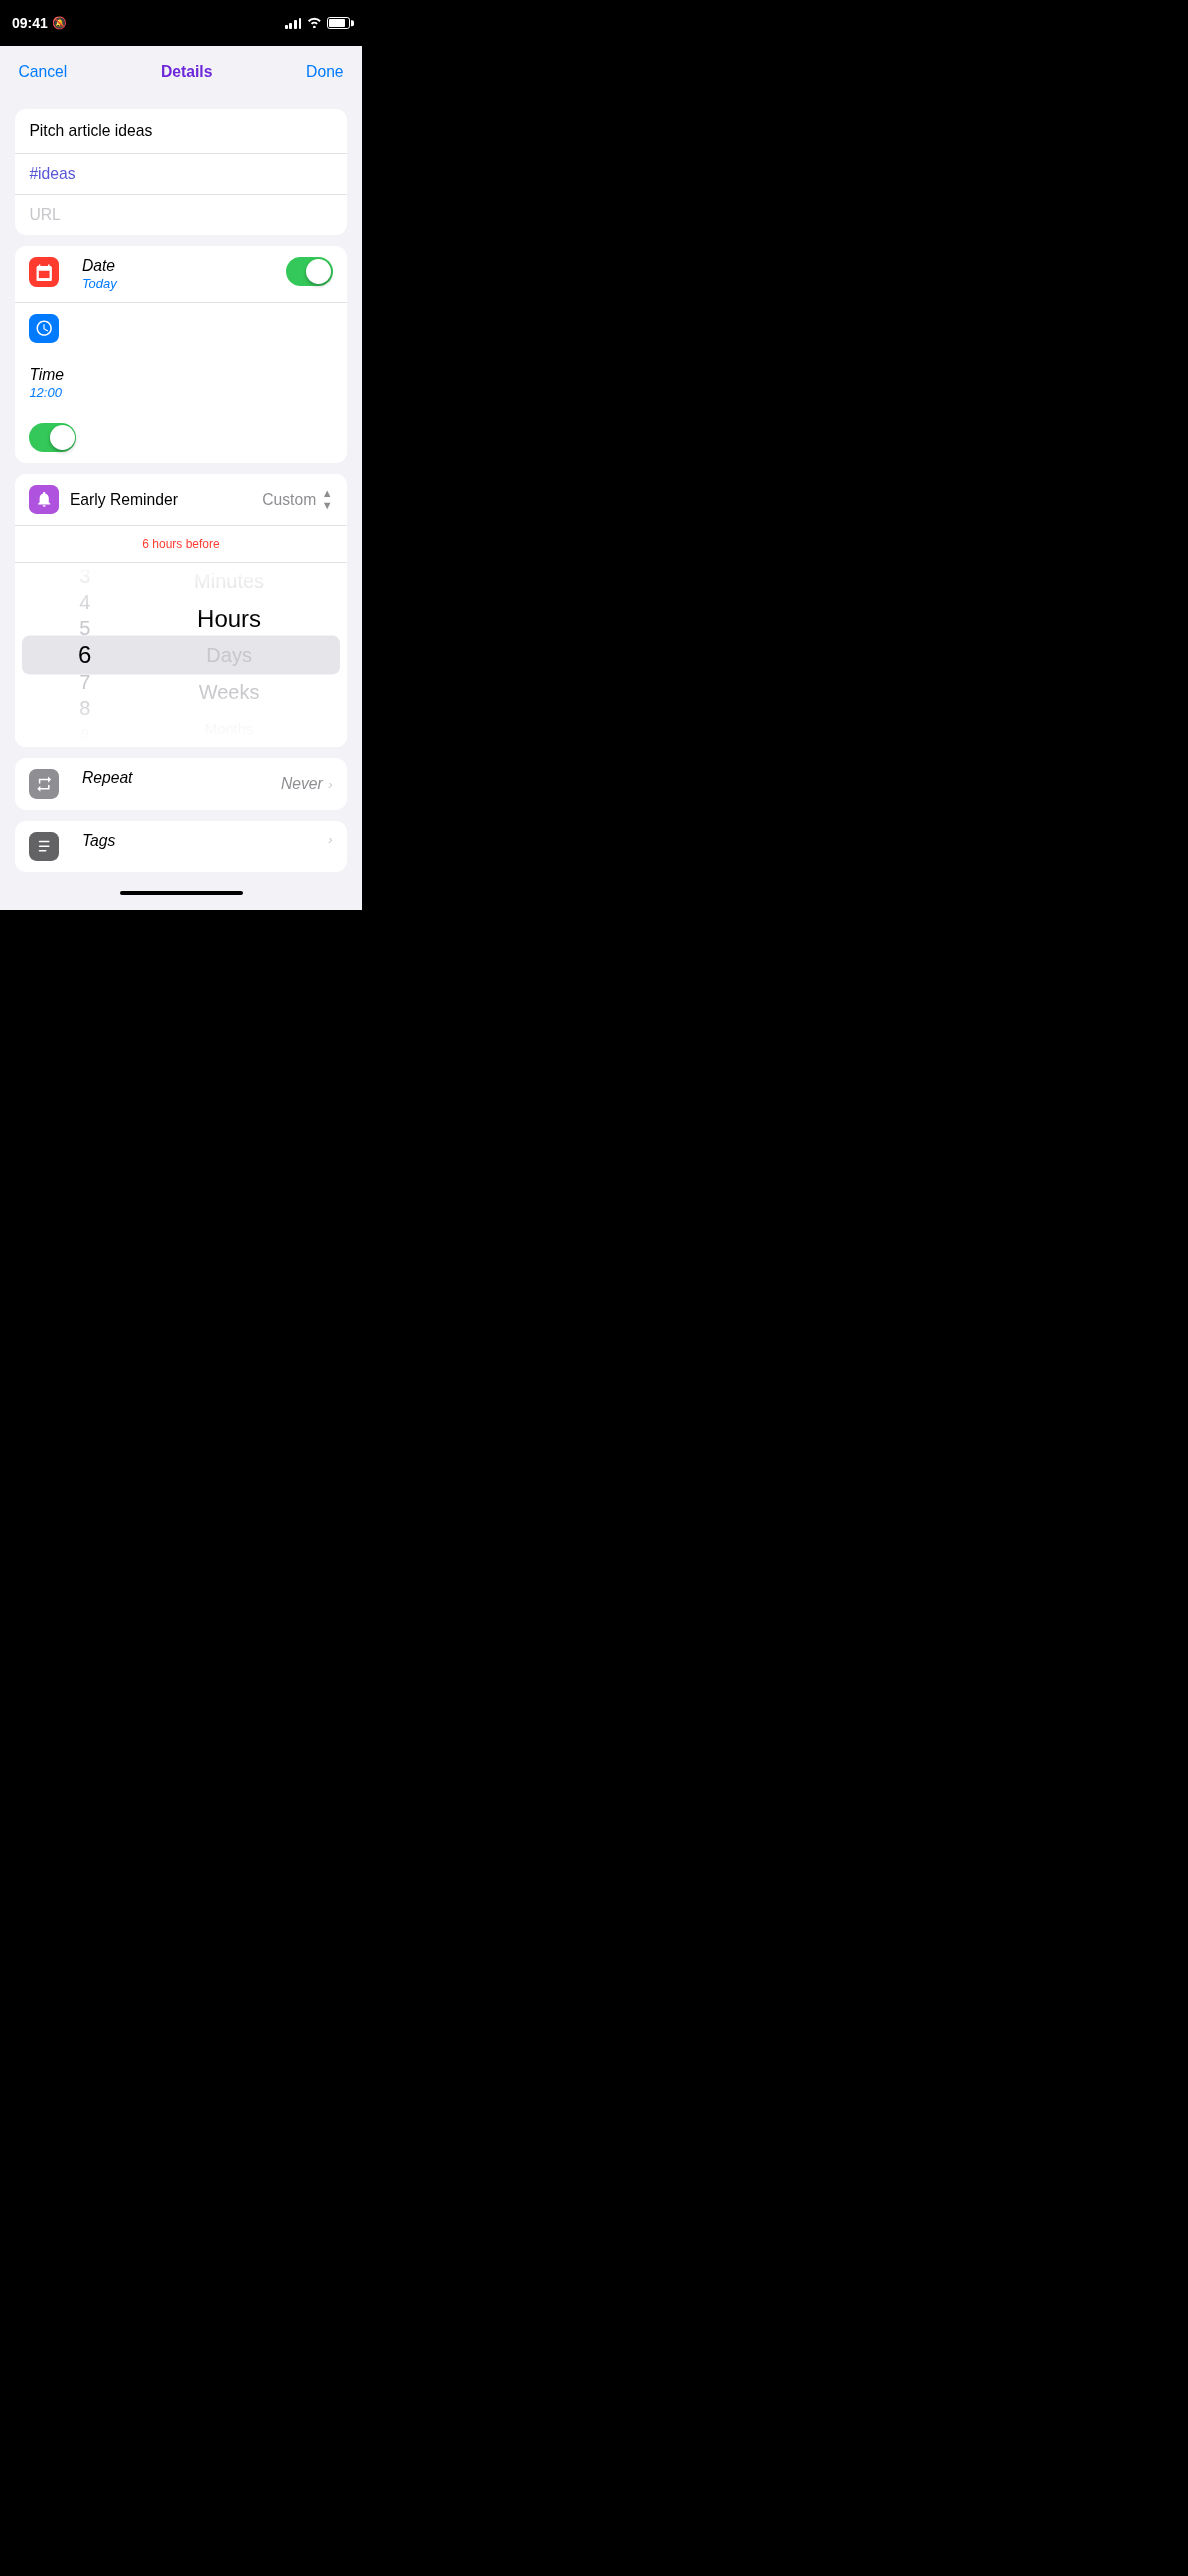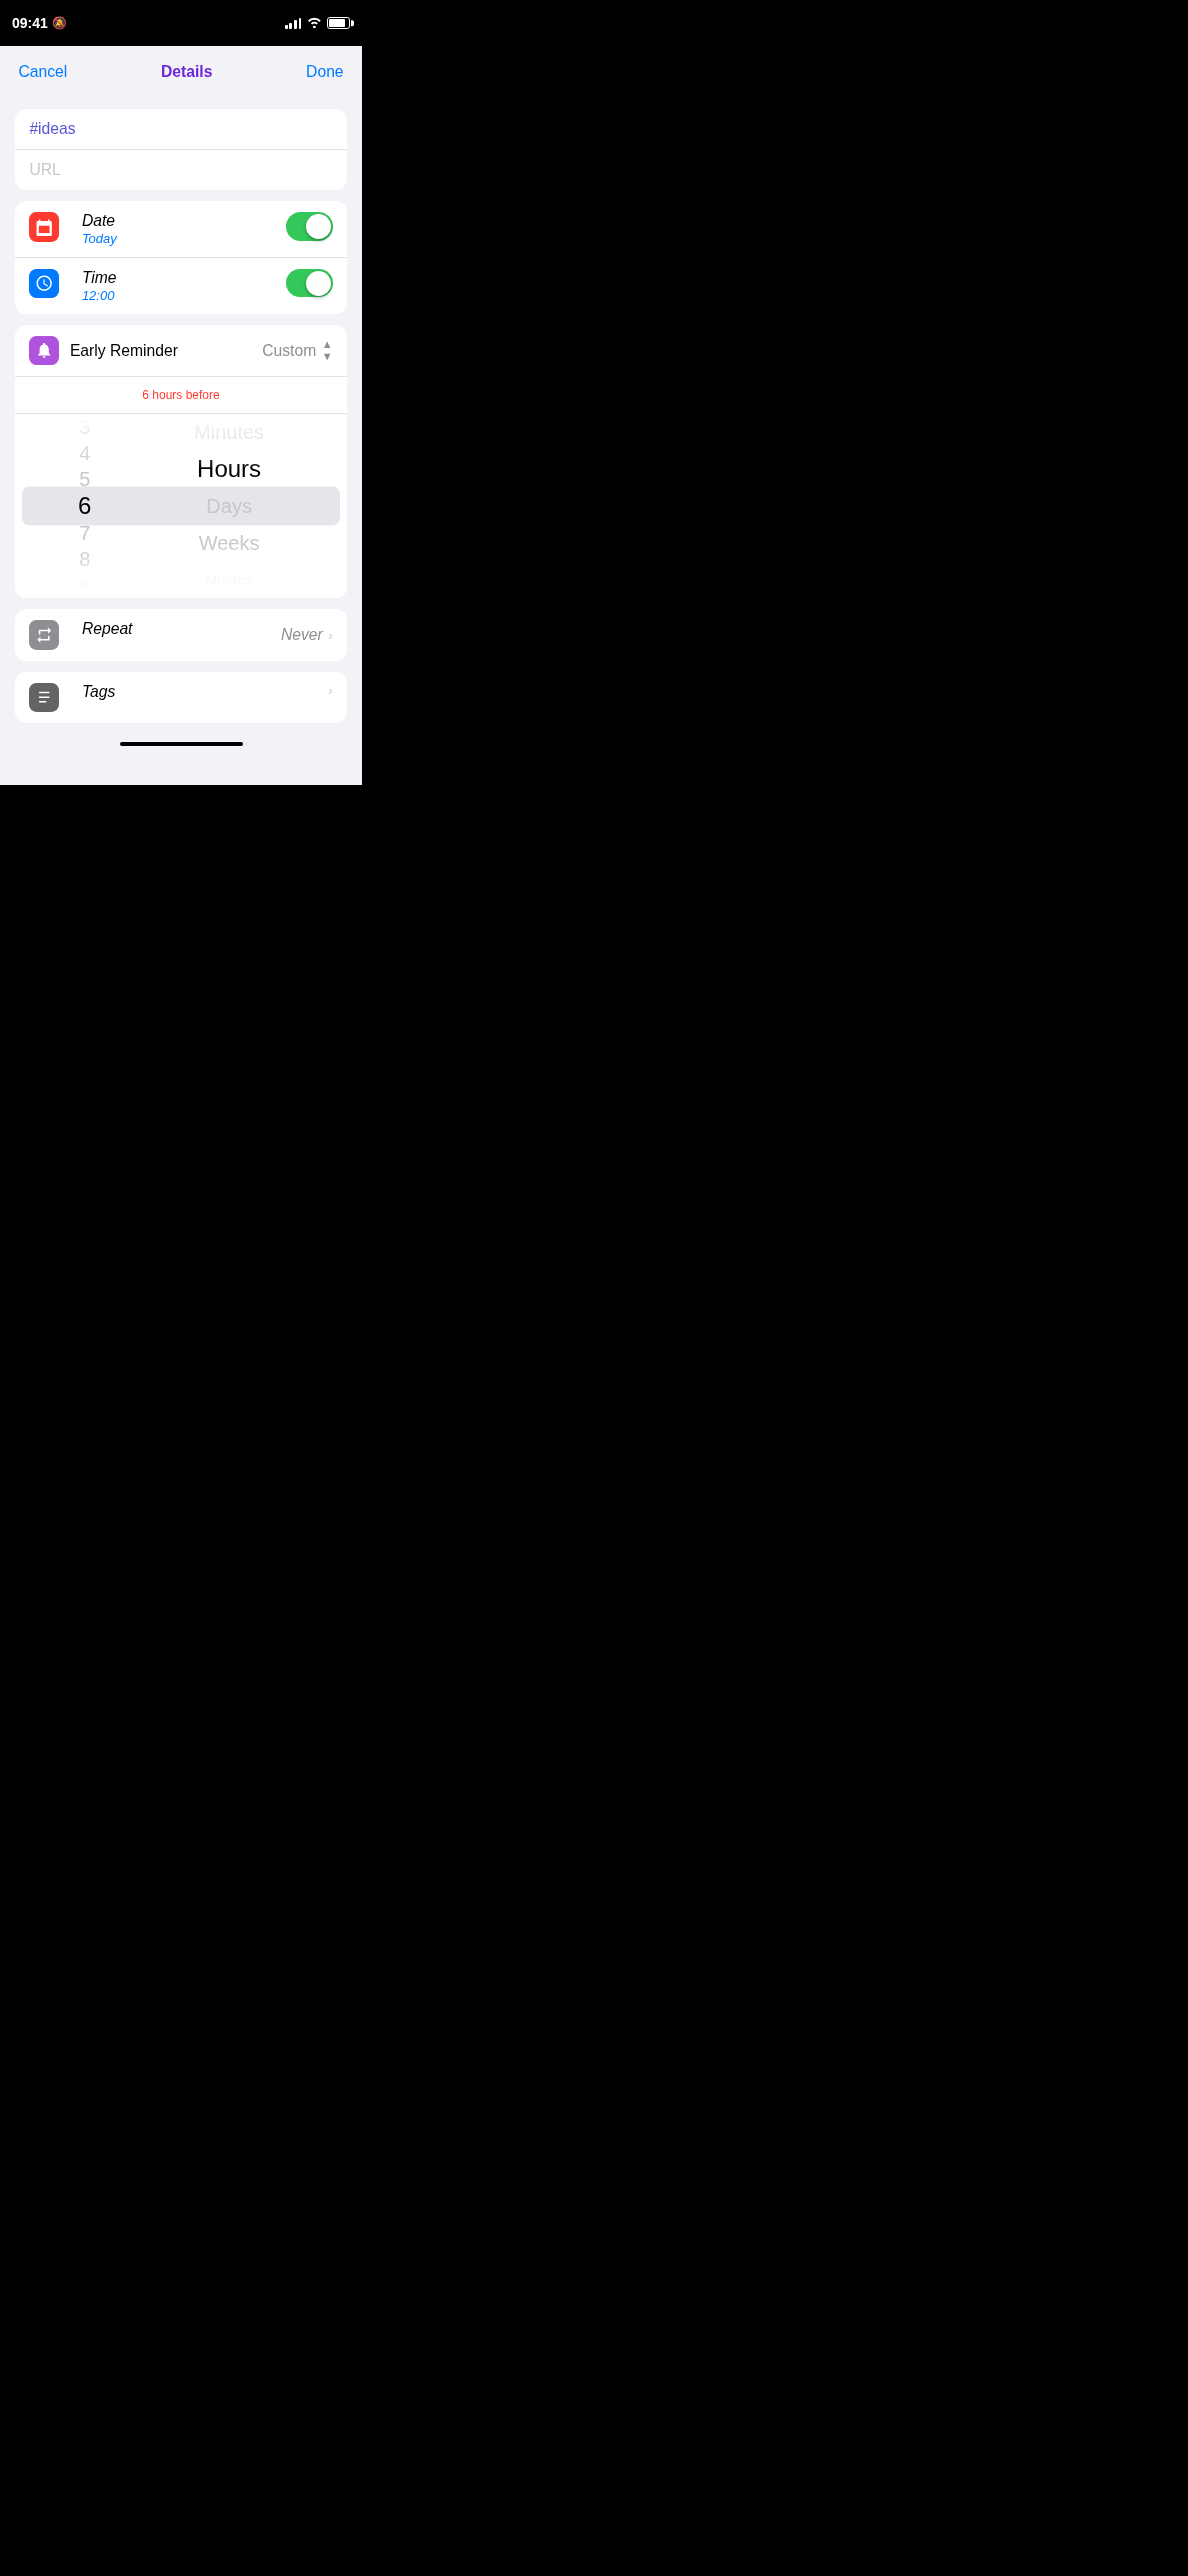--- a/index.html
+++ b/index.html
@@ -133,20 +133,21 @@
     .settings-row {
       display: flex;
       padding: 11px 14.7px;
       gap: 23px;
       min-height: 48px;
       font-style: italic;
     }
 
     .settings-row + .settings-row {
       border-top: 0.5px solid #e0e0e5;
+      flex-direction: column;
     }
 
     .icon-badge {
       width: 29.5px;
       height: 29.5px;
       border-radius: 7.4px;
       display: flex;
       align-items: center;
       justify-content: center;
       flex-shrink: 0;
@@ -397,20 +398,21 @@
 
   <div class="nav-bar">
     <span class="nav-cancel">Cancel</span>
     <span class="nav-title">Details</span>
     <span class="nav-done">Done</span>
   </div>
 
   <div class="content">
 
     <div class="card">
+      <div class="task-title-input">Pitch article ideas</div>
       <div class="task-tag">#ideas</div>
       <div class="task-url">URL</div>
     </div>
 
     <div class="settings-card">
 
       <div class="settings-row">
         <div class="icon-badge red">
           <svg viewBox="0 0 24 24" fill="white">
             <rect x="3" y="4" width="18" height="18" rx="3" fill="white" opacity="0"></rect>

